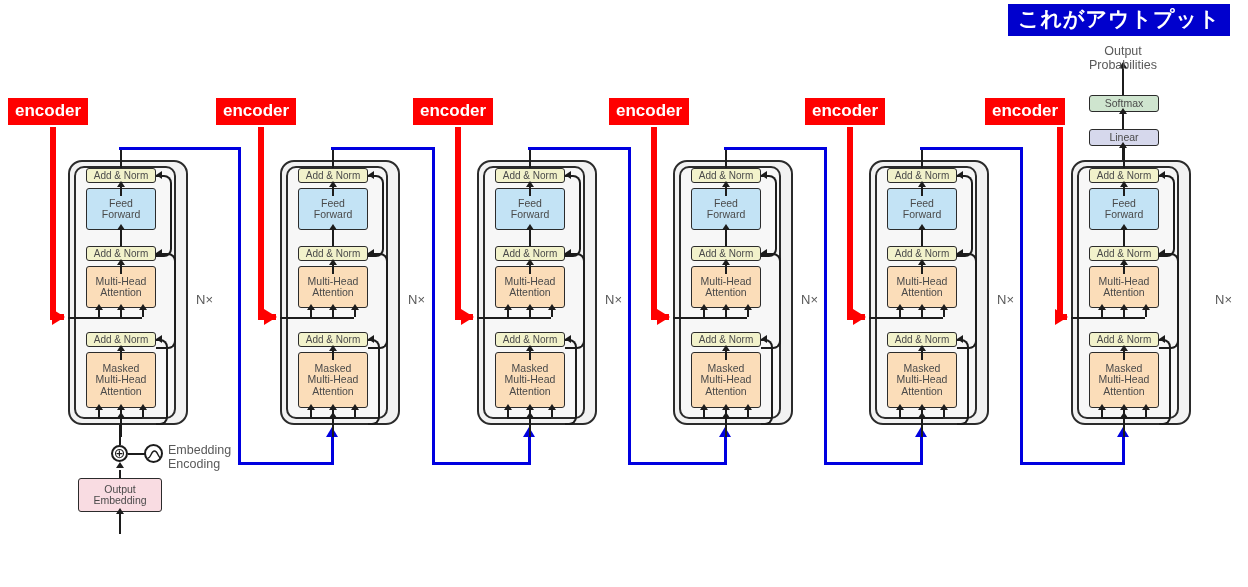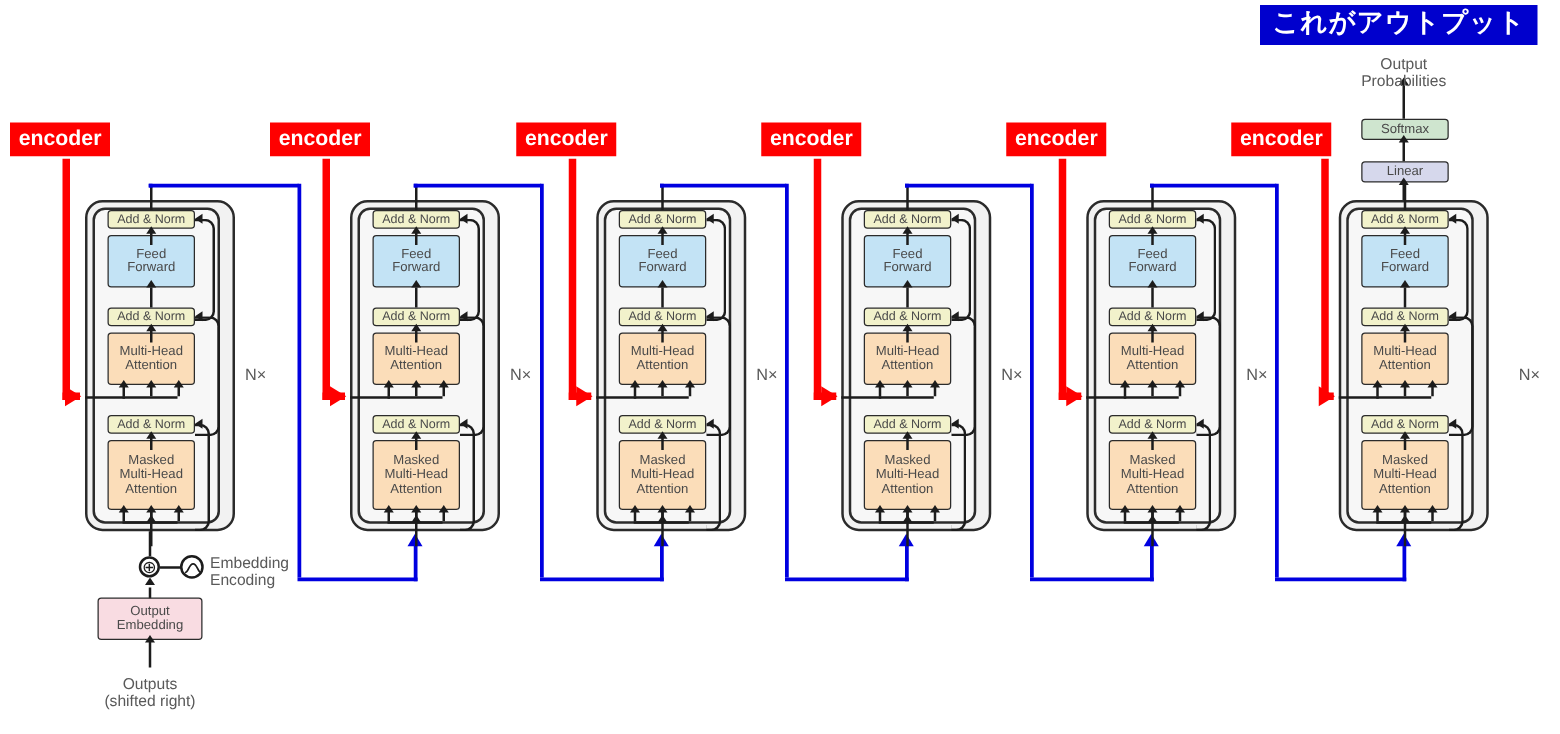--- a/index.html
+++ b/index.html
@@ -462,16 +462,14 @@
     </div>
     <div class="hline" style="left: 128px; top: 453px; width: 17px;"></div>
     <div class="cap" style="left: 168px; top: 443px; width: 90px; text-align: left;">Embedding
 Encoding</div>
     <div class="vline" style="left: 119px; top: 470px; height: 12px;"></div>
     <div class="uarrow" style="left: 116px; top: 462px;"></div>
     <div class="nbox embed" style="left: 78px; top: 478px; width: 84px; height: 34px;">Output
 Embedding</div>
     <div class="vline" style="left: 119px; top: 512px; height: 22px;"></div>
     <div class="uarrow" style="left: 116px; top: 508px;"></div>
-    <div class="cap" style="left: 50px; top: 540px; width: 140px;">Outputs
-(shifted right)</div>
     <div class="jp-banner" style="left: 1008px; top: 4px;">これがアウトプット</div>
   </div>
 
 </body></html>

